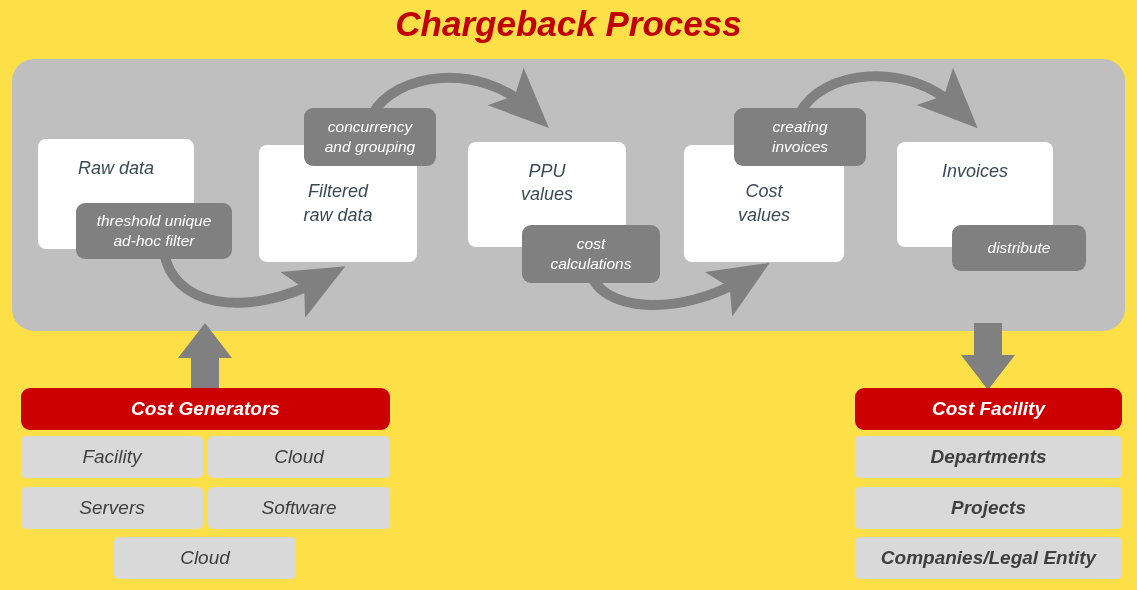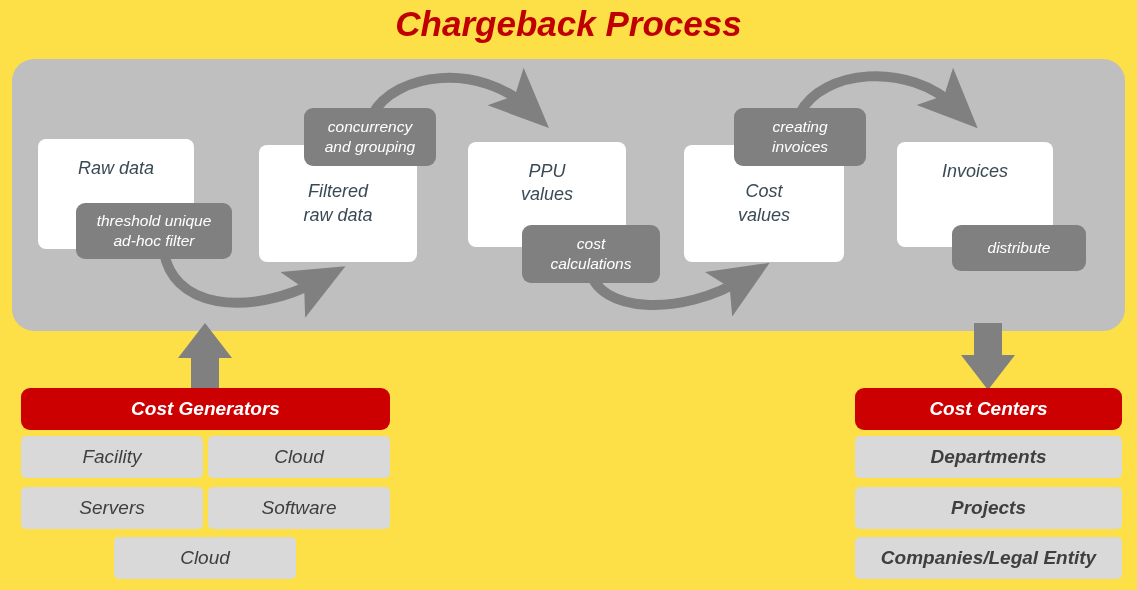--- a/index.html
+++ b/index.html
@@ -212,21 +212,21 @@
 
   <div class="group-item" style="left:208px; top:487px; width:182px; height:42px;">
     <span>Software</span>
   </div>
 
   <div class="group-item" style="left:114px; top:537px; width:182px; height:42px;">
     <span>Cloud</span>
   </div>
 
   <div class="group-header" style="left:855px; top:388px; width:267px; height:42px;">
-    <span>Cost Centers</span>
+    <span>Cost Facility</span>
   </div>
 
   <div class="group-item bold" style="left:855px; top:436px; width:267px; height:42px;">
     <span>Departments</span>
   </div>
 
   <div class="group-item bold" style="left:855px; top:487px; width:267px; height:42px;">
     <span>Projects</span>
   </div>
 

